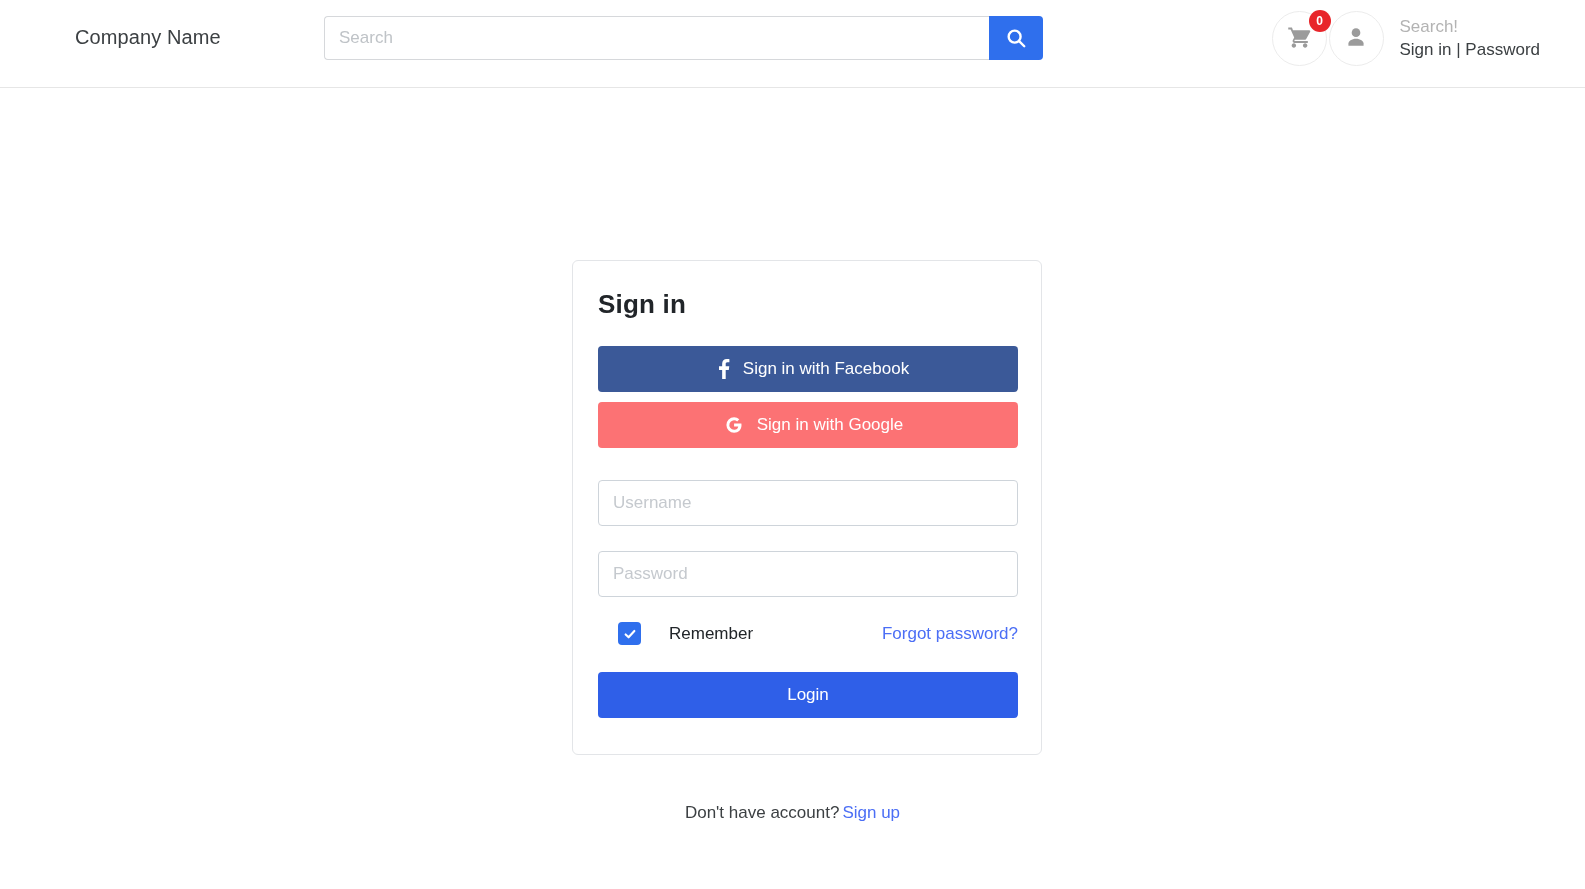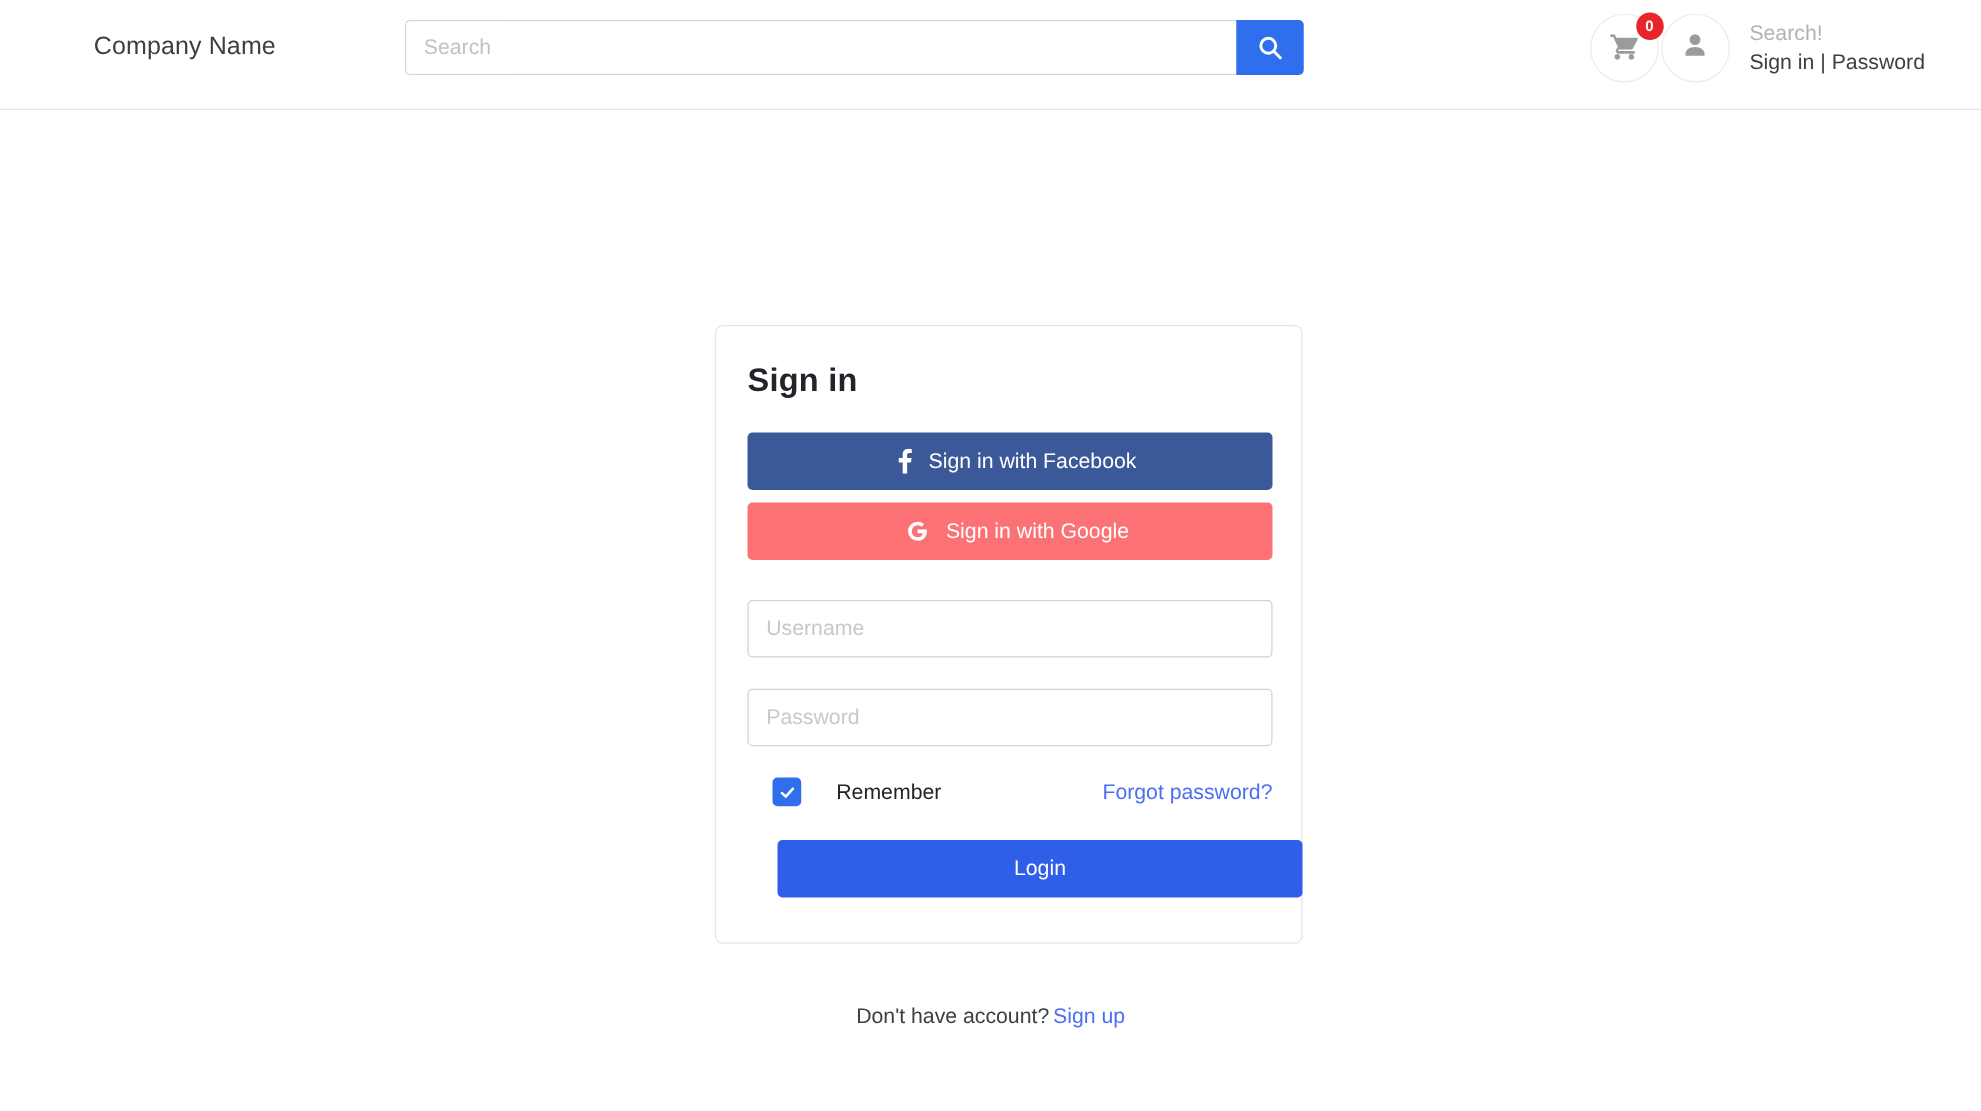--- a/index.html
+++ b/index.html
@@ -215,21 +215,20 @@
   .login-btn {
     width: 420px;
     height: 46px;
     background: #2f5fe8;
     border: none;
     border-radius: 4px;
     color: #fff;
     font-size: 17px;
     cursor: pointer;
     font-family: "Liberation Sans", sans-serif;
-    margin-left: 24px;
   }
 
   .signup-row {
     position: absolute;
     left: 0; right: 0;
     top: 715px;
     text-align: center;
     font-size: 17px;
     color: #3c4043;
   }

